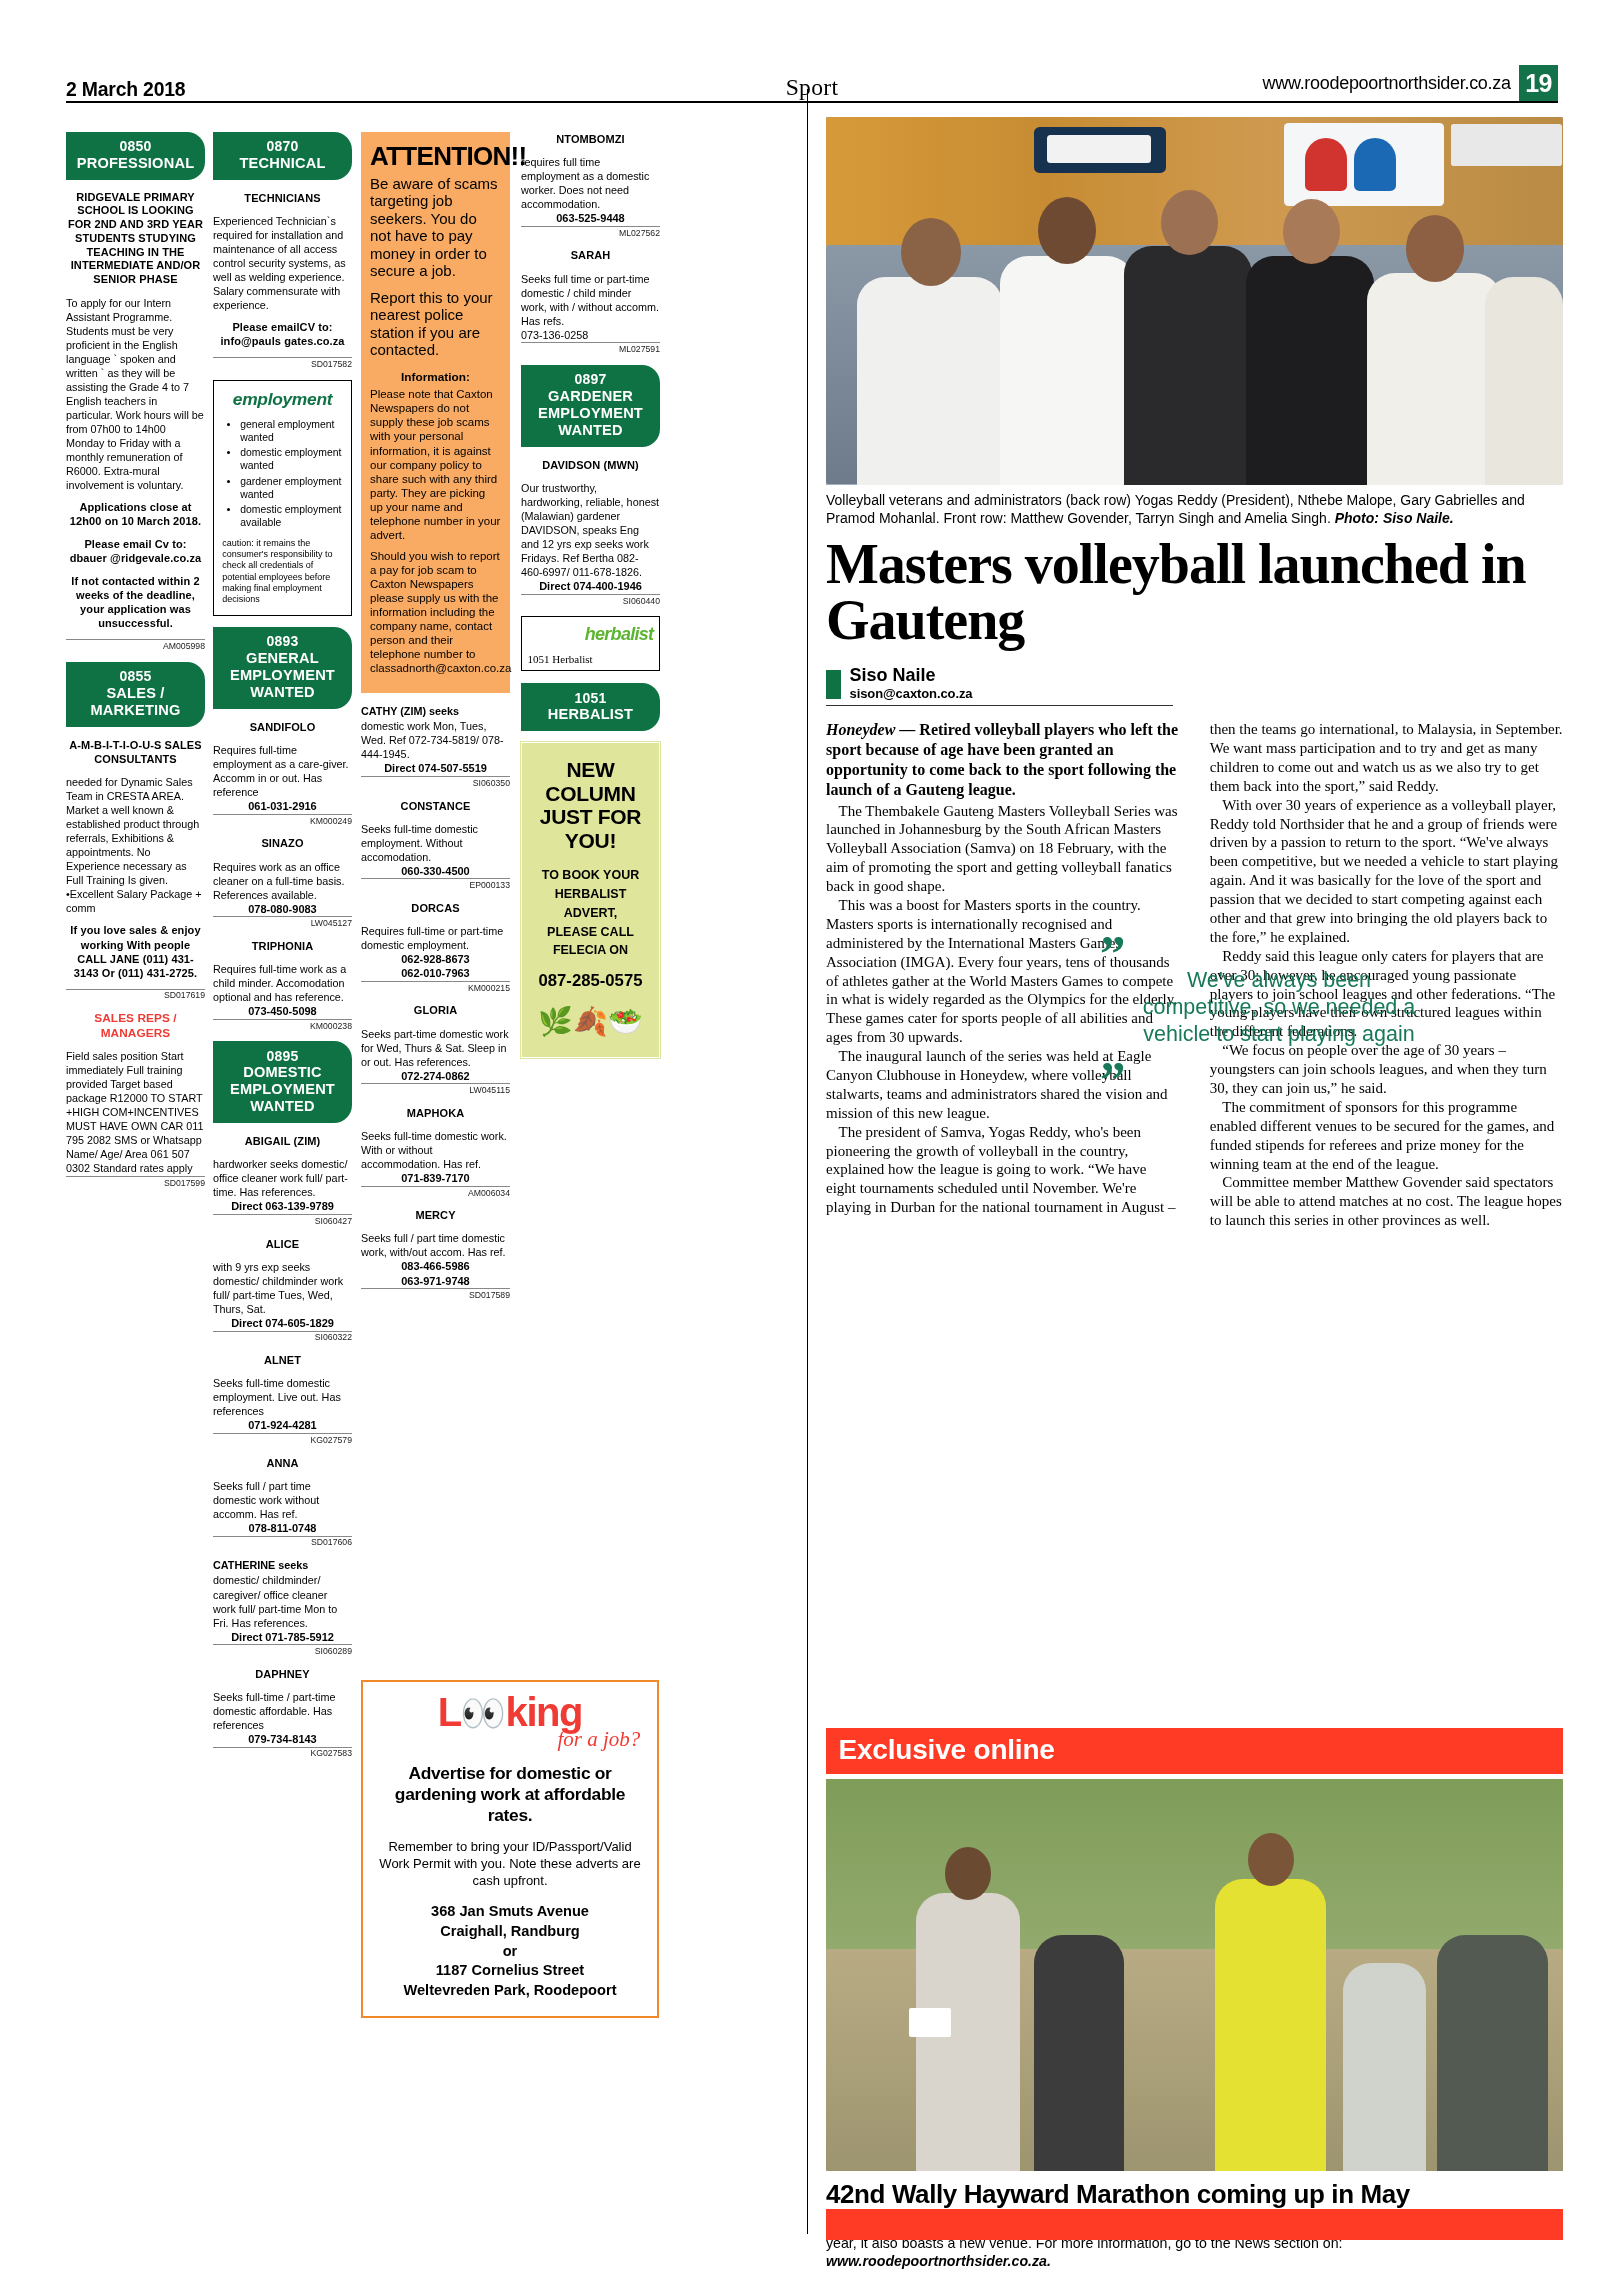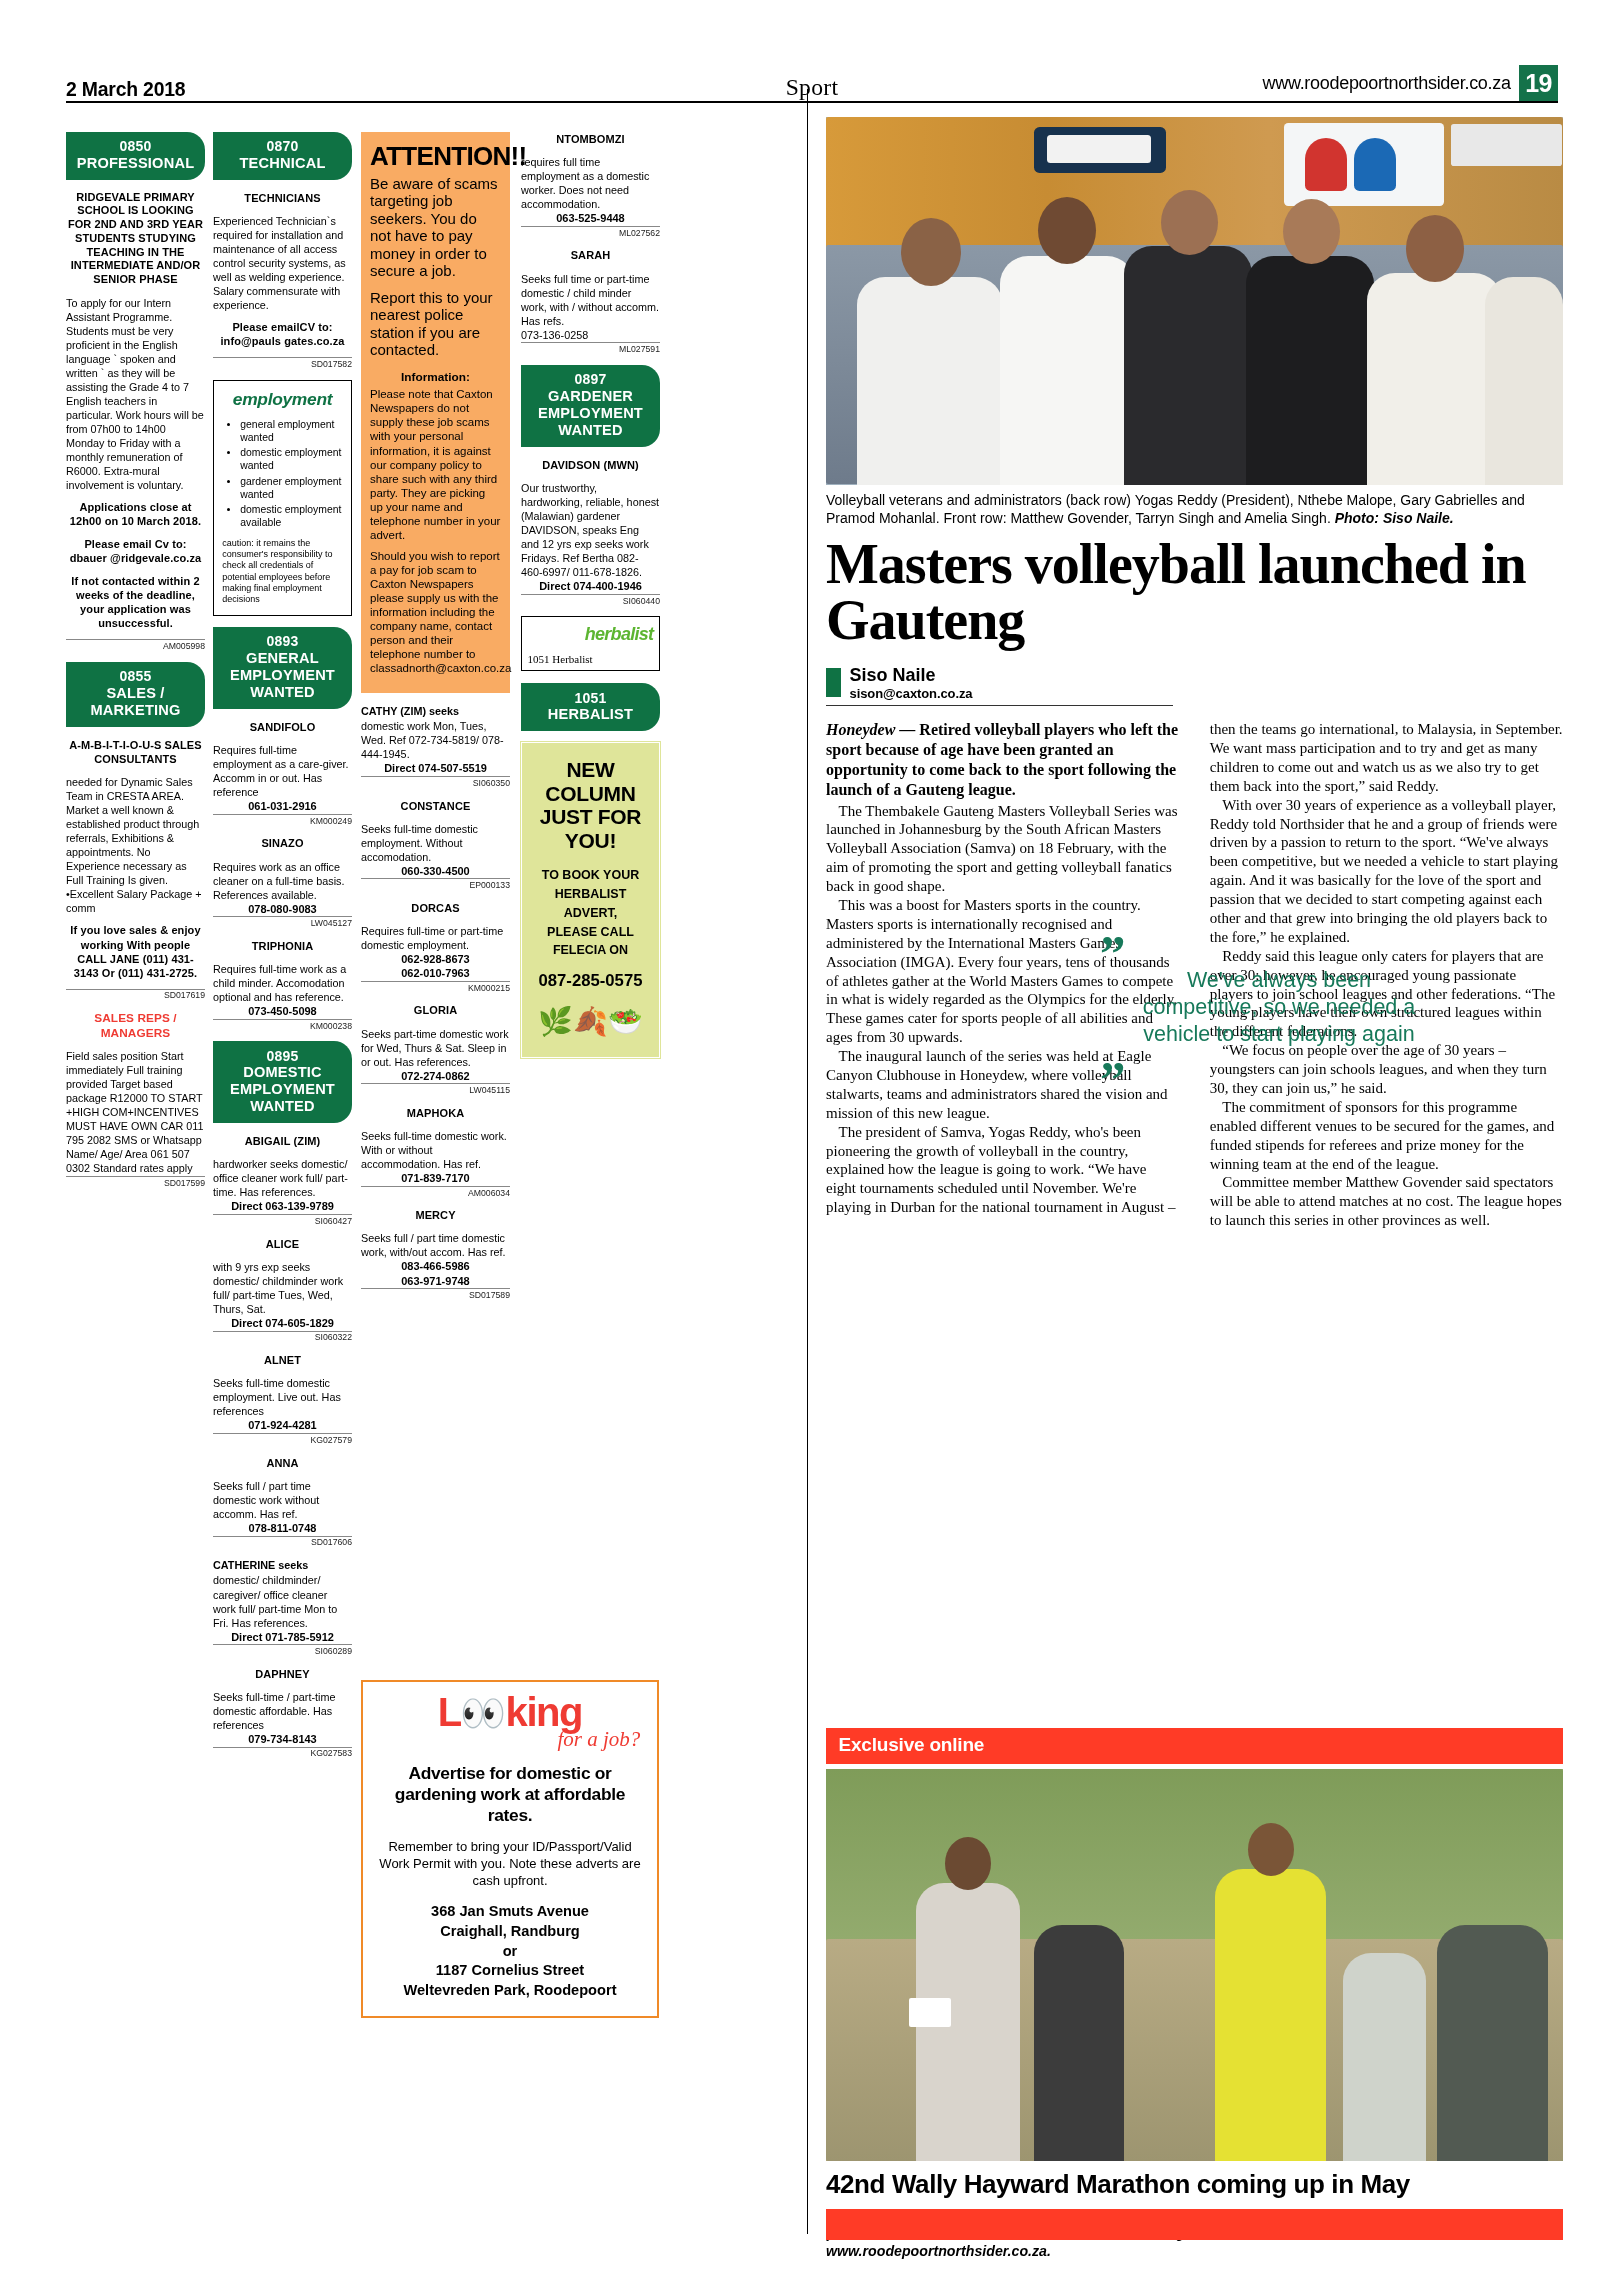--- a/index.html
+++ b/index.html
@@ -115,42 +115,42 @@
   .photo-main {
     width:737px; height:368px; position:relative; overflow:hidden;
     background:linear-gradient(170deg,#9fb6c9 0%,#b9c6d1 35%,#8fa3b2 100%);
   }
   .caption { font-size:14px; line-height:1.30; margin:6.2px 0 9.7px 0; }
   .caption i { font-weight:bold; font-style:italic; }
   .headline {
     font-family:"Liberation Serif", serif; font-weight:bold;
     font-size:56px; line-height:0.99; letter-spacing:-1px; margin:2.8px 0 18px 0;
   }
-  .byline { display:flex; align-items:flex-start; gap:8.3px; margin-bottom:2.8px;}
+  .byline { display:flex; align-items:center; gap:8.3px; margin-bottom:2.8px;}
   .byline .mark { width:15.3px; height:29px; background:#0f7244; flex:0 0 auto; margin-top:1.4px;}
   .byline .nm { font-size:18px; font-weight:bold; line-height:1.1; }
   .byline .em { font-size:13px; font-weight:bold; letter-spacing:-0.1px;}
   .byline-rule { border-bottom:1.4px solid #333; width:347px; margin:4.2px 0 14px 0;}
 
   .bodycols { column-count:2; column-gap:30.5px; font-family:"Liberation Serif", serif;
               font-size:15px; line-height:1.26; text-align:left; }
   .bodycols p { margin:0; text-indent:12.5px; }
   .bodycols p.first { text-indent:0; font-weight:bold; font-size:16px; line-height:1.25; margin-bottom:1.4px;}
   .bodycols p.first i { font-style:italic; }
 
   .pullquote {
     position:absolute; left:1142px; top:941px; width:274px;
     text-align:center; color:#17795a;
   }
   .pullquote .mark { font-size:51px; font-weight:bold; line-height:0.5; color:#17795a; font-family:"Liberation Serif",serif;}
   .pullquote .txt { font-size:21.5px; line-height:1.26; }
 
   
   .excl { position:absolute; left:826px; top:1728px; width:737px; }
-  .excl-bar { background:#ff3b26; color:#fff; font-size:19px; font-weight:bold;
+  .excl-bar { background:#ff3b26; color:#fff; font-size:28px; font-weight:bold;
               padding:6.2px 12.5px 8.3px 12.5px; letter-spacing:-0.2px;}
   .photo-run { width:737px; height:392px; margin-top:4.2px;
                background:linear-gradient(160deg,#7c9a55 0%,#9bb36a 30%,#b5a87d 65%,#8e9a6a 100%);
                position:relative; overflow:hidden;}
   .excl-head { font-size:26px; font-weight:bold; margin:8.3px 0 5.6px 0; letter-spacing:-0.4px;}
   .excl-body { font-size:14.2px; line-height:1.30; }
   .excl-body i { font-style:italic; font-weight:bold; }
   .red-footer { position:absolute; left:826px; top:2209px; width:737px; height:30.5px; background:#ff3b26;}
 
   

